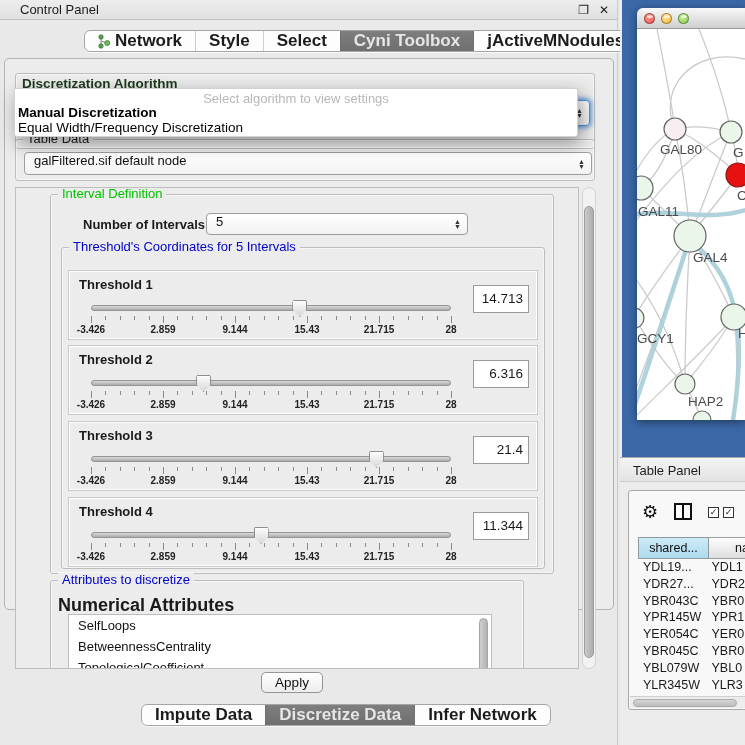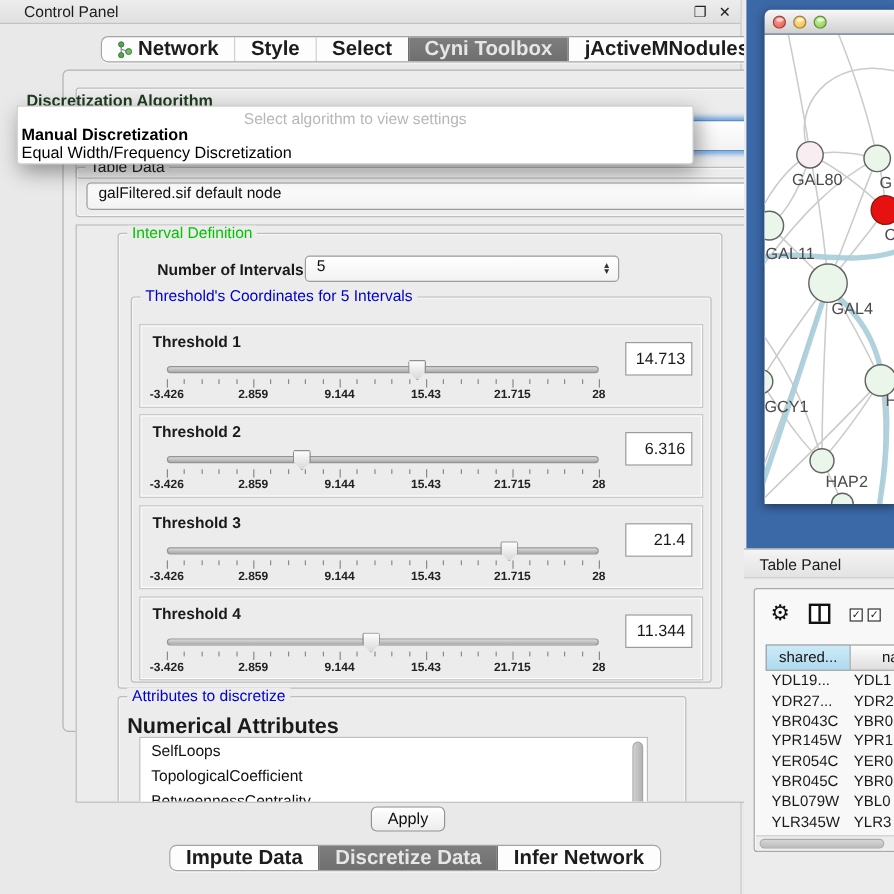--- a/index.html
+++ b/index.html
@@ -24,21 +24,21 @@
     box-shadow:0 1px 0 rgba(255,255,255,.7); }
   .seg { display:flex; align-items:center; gap:5px; padding:0 13px; font-size:17px; font-weight:600;
     color:#1c1c1c; border-left:1px solid #cfcfcf; white-space:nowrap; }
   .seg:first-child { border-left:none; }
   .seg.selected { background:linear-gradient(#7e7e7e,#6f6f6f); color:#e6e6e6; border-left-color:#6f6f6f; }
   .seg.selected + .seg { border-left-color:#6f6f6f; }
   #top-tabs { left:84px; top:30px; }
   #bottom-tabs { left:141px; top:704px; }
 
   #main-panel { position:absolute; left:4px; top:58px; width:610px; height:552px;
-    background:#ececec; border:1px solid #b3b3b3; border-radius:5px;margin-left:48px; }
+    background:#ececec; border:1px solid #b3b3b3; border-radius:5px; }
 
   .groupbox { position:absolute; border:1px solid #bdbdbd; border-radius:3px; box-shadow:inset 0 0 0 1px rgba(255,255,255,.55); }
   .grouplabel { position:absolute; top:-8px; left:7px; background:#ececec; padding:0 4px; font-size:13px; line-height:14px; }
   .lbl-green { color:#00c400; }
   .lbl-blue  { color:#0000cc; }
   .lbl-dark  { color:#1e1e1e; }
 
   .combo { position:absolute; background:linear-gradient(#ffffff,#f2f2f2); border:1px solid #9d9d9d;
     border-radius:4px; font-size:13px; display:flex; align-items:flex-start; padding:0 22px 0 9px; color:#111; }
   .combo .stepper { position:absolute; right:6px; top:50%; transform:translateY(-50%);
@@ -379,22 +379,22 @@
             </div>
         </div>
       </div>
 
       <div id="grp-attrs" class="groupbox">
         <span class="grouplabel lbl-blue">Attributes to discretize</span>
         <span id="attr-sub">Numerical Attributes</span>
         <div id="attr-list">
           <div id="attr-items">
               <div class="item">SelfLoops</div>
+              <div class="item">BetweennessCentrality</div>
               <div class="item">TopologicalCoefficient</div>
-              <div class="item">BetweennessCentrality</div>
             </div>
           <div id="attr-scroll"></div>
         </div>
       </div>
     </div>
     <div id="vscroll">
         <div class="thumb"></div>
       </div>
 
     <div id="apply-btn">Apply</div>

